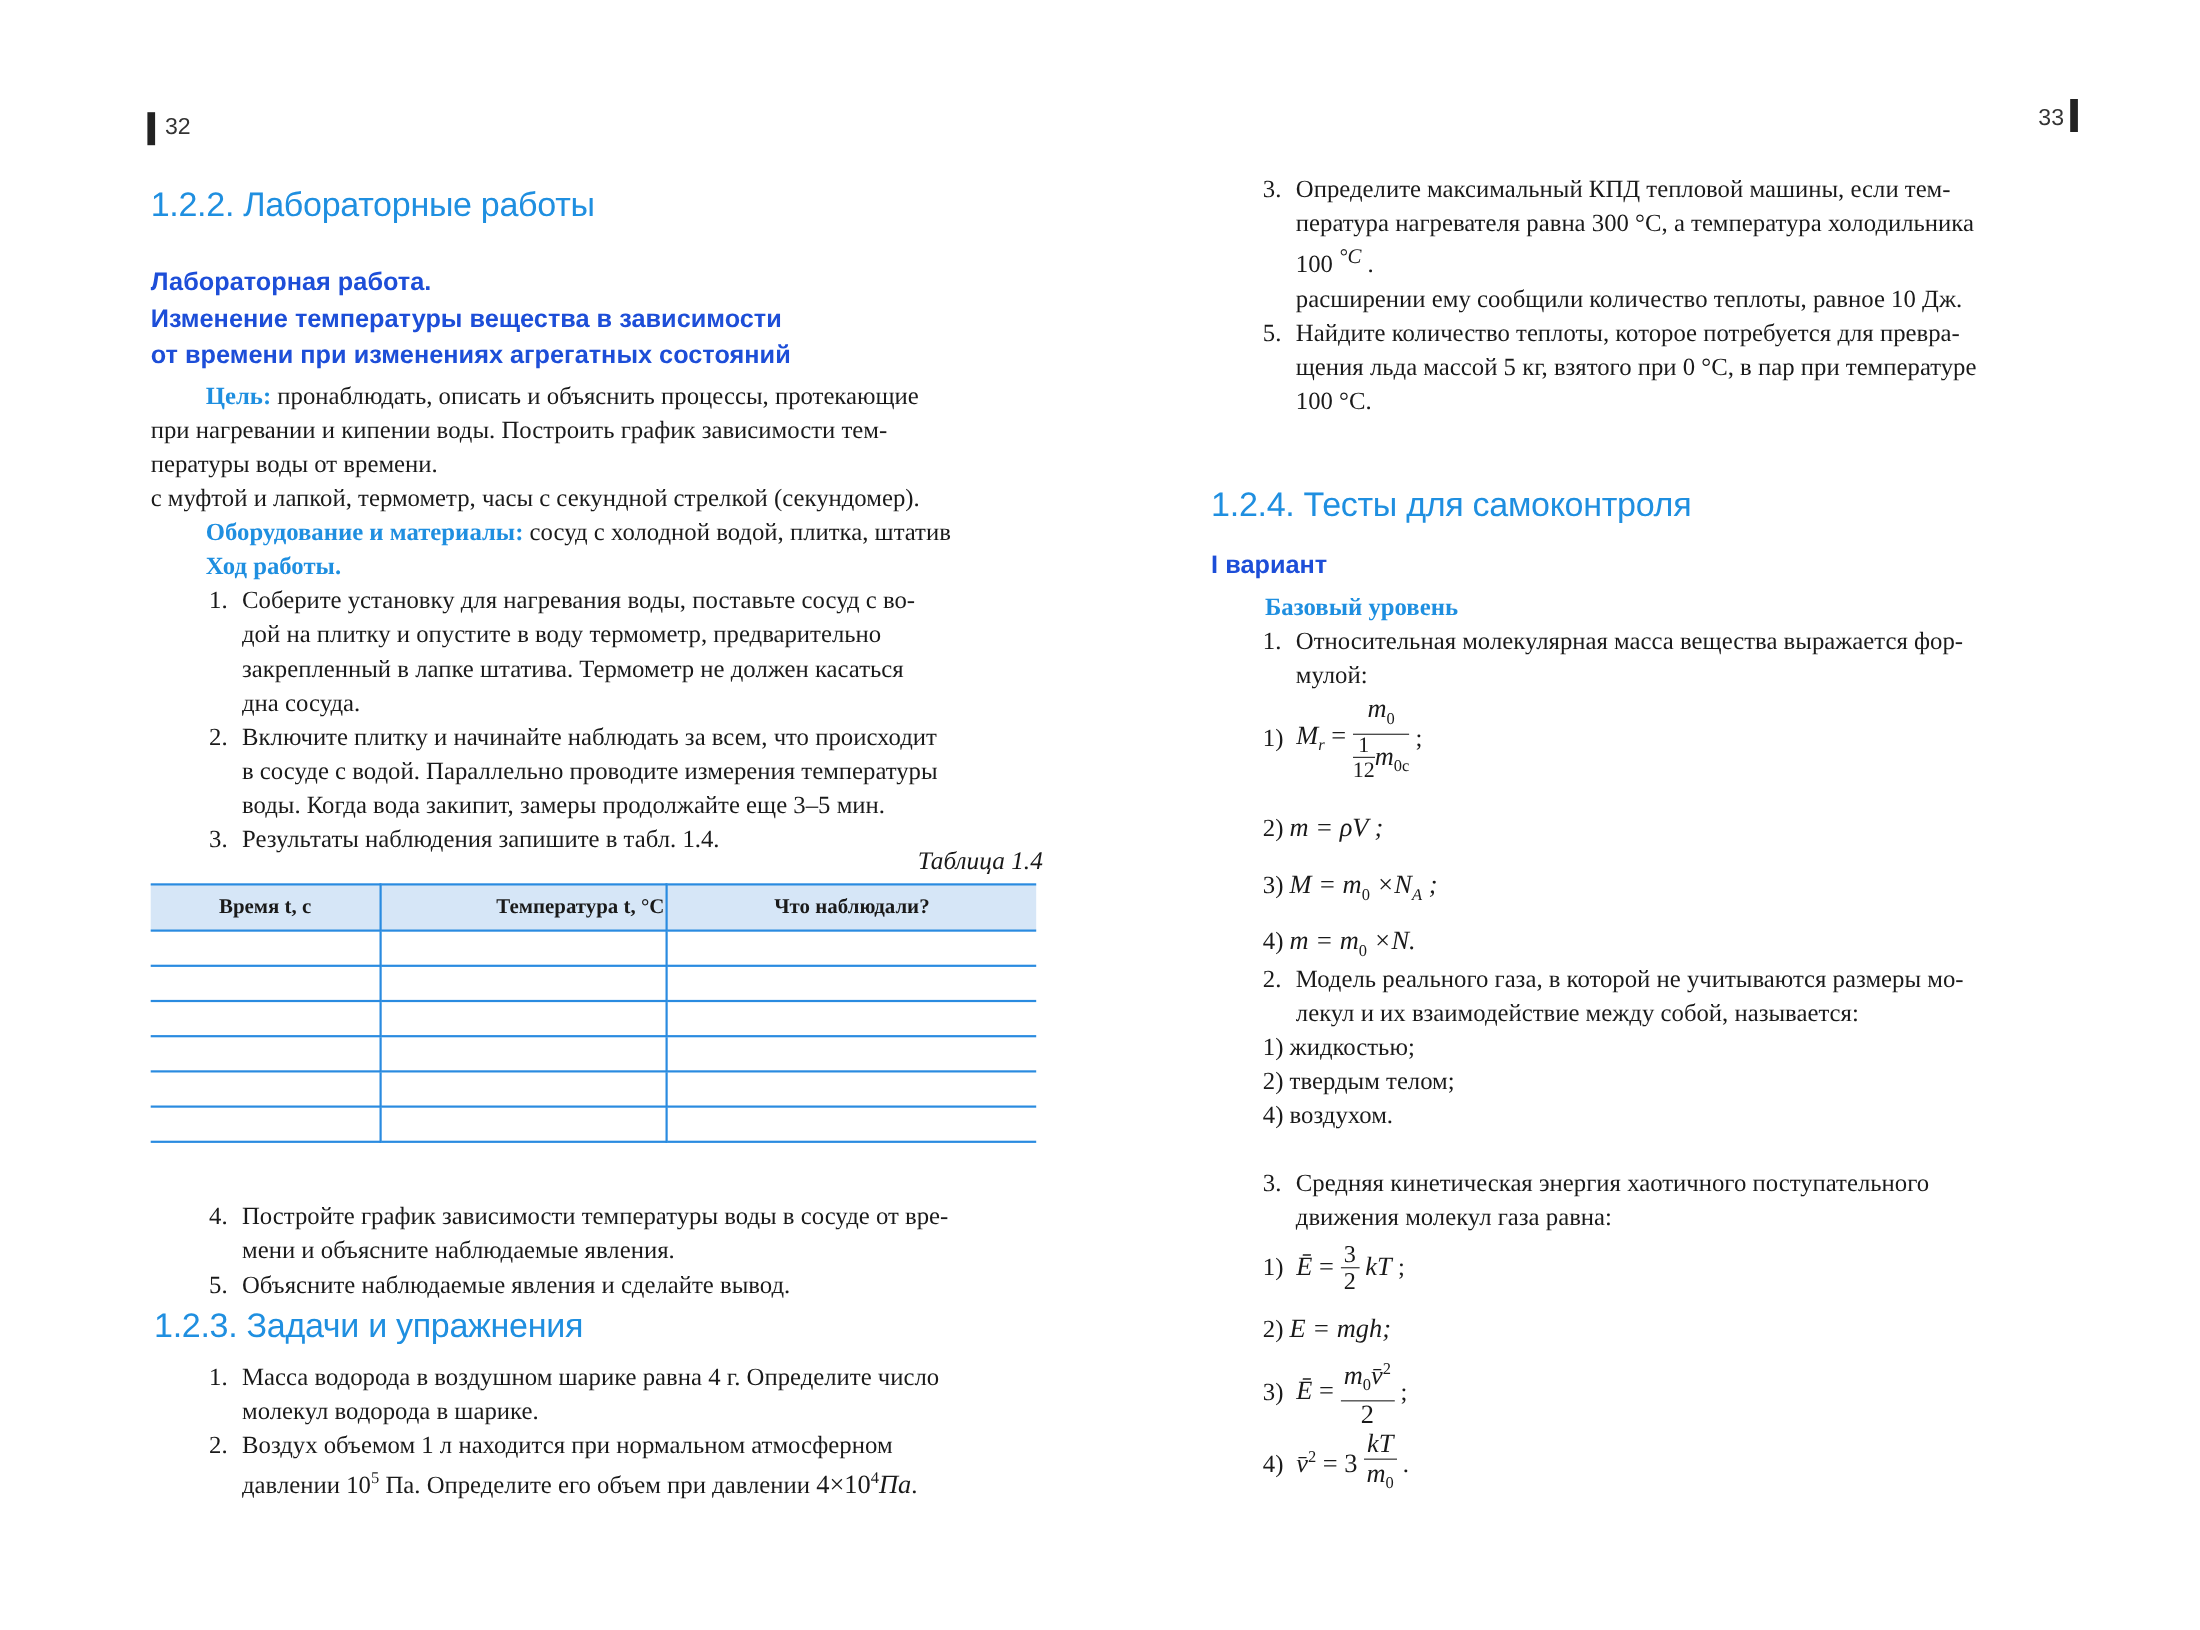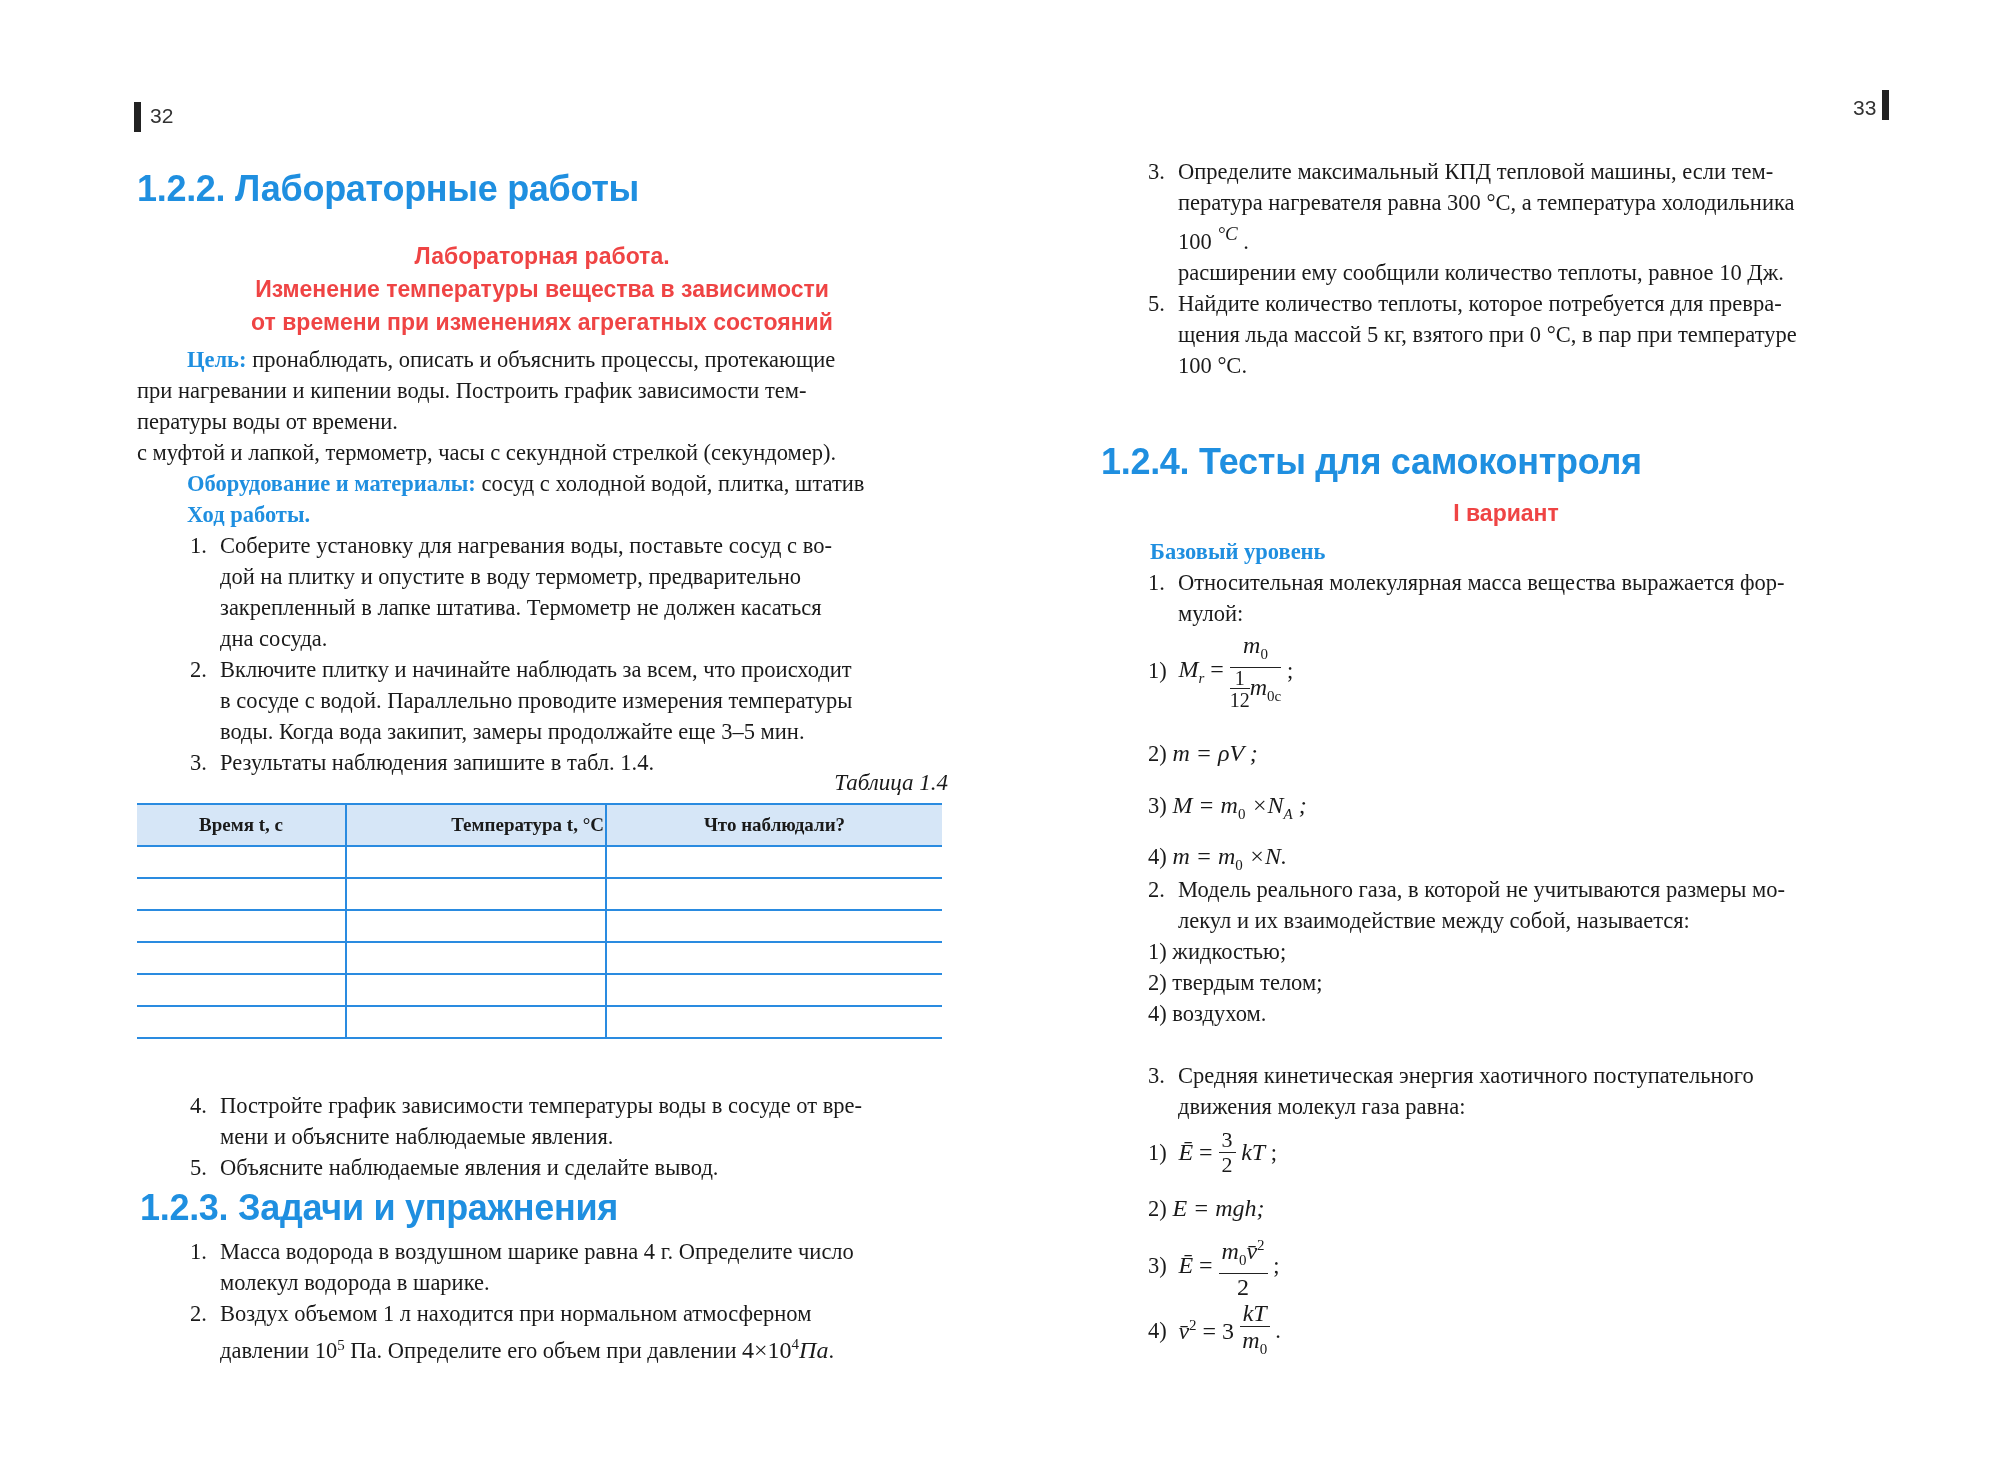--- a/index.html
+++ b/index.html
@@ -6,22 +6,22 @@
   body {
     width: 2000px; height: 1482px; background: #ffffff;
     font-family: "Liberation Serif", serif; color: #1a1a1a;
     position: relative; overflow: hidden;
   }
   .page { position: absolute; top: 0; height: 1482px; }
   .page-left { left: 0; width: 1000px; }
   .page-right { left: 1000px; width: 1000px; }
   .pageno { position: absolute; font-family: "Liberation Sans", sans-serif; font-size: 21px; color: #333; }
   .pagebar { position: absolute; width: 7px; height: 30px; background: #222; }
-  .h2 { position: absolute; font-family: "Liberation Sans", sans-serif; font-weight: bold; color: #1f8fe0; font-size: 36px; letter-spacing: -0.3px; }
-  .h3 { position: absolute; font-family: "Liberation Sans", sans-serif; font-weight: bold; color: #ef4444; font-size: 23px; text-align: center; line-height: 33px; }
+  .h2 { position: absolute; font-family: "Liberation Sans", sans-serif; font-weight: normal; color: #1f8fe0; font-size: 31px; letter-spacing: -0.3px; }
+  .h3 { position: absolute; font-family: "Liberation Sans", sans-serif; font-weight: bold; color: #1d4ed8; font-size: 23px; text-align: left; line-height: 33px; }
   .txt { position: absolute; font-size: 22.5px; line-height: 31px; }
   .lbl { color: #1f8fe0; font-weight: bold; font-family: "Liberation Serif", serif; }
   .num { display: inline-block; width: 30px; }
   .ind { padding-left: 30px; }
   .caption { position: absolute; font-style: italic; font-size: 23px; }
   table.grid { position: absolute; border-collapse: collapse; }
   table.grid td, table.grid th { border-left: 2px solid #2a8be0; border-right: 2px solid #2a8be0; border-top: 2px solid #2a8be0; border-bottom: 2px solid #2a8be0; }
   table.grid tr td:first-child, table.grid tr th:first-child { border-left: none; }
   table.grid tr td:last-child, table.grid tr th:last-child { border-right: none; }
   table.grid th { background: #d6e6f7; font-weight: bold; font-size: 19px; height: 38px; font-family: "Liberation Serif", serif; }

